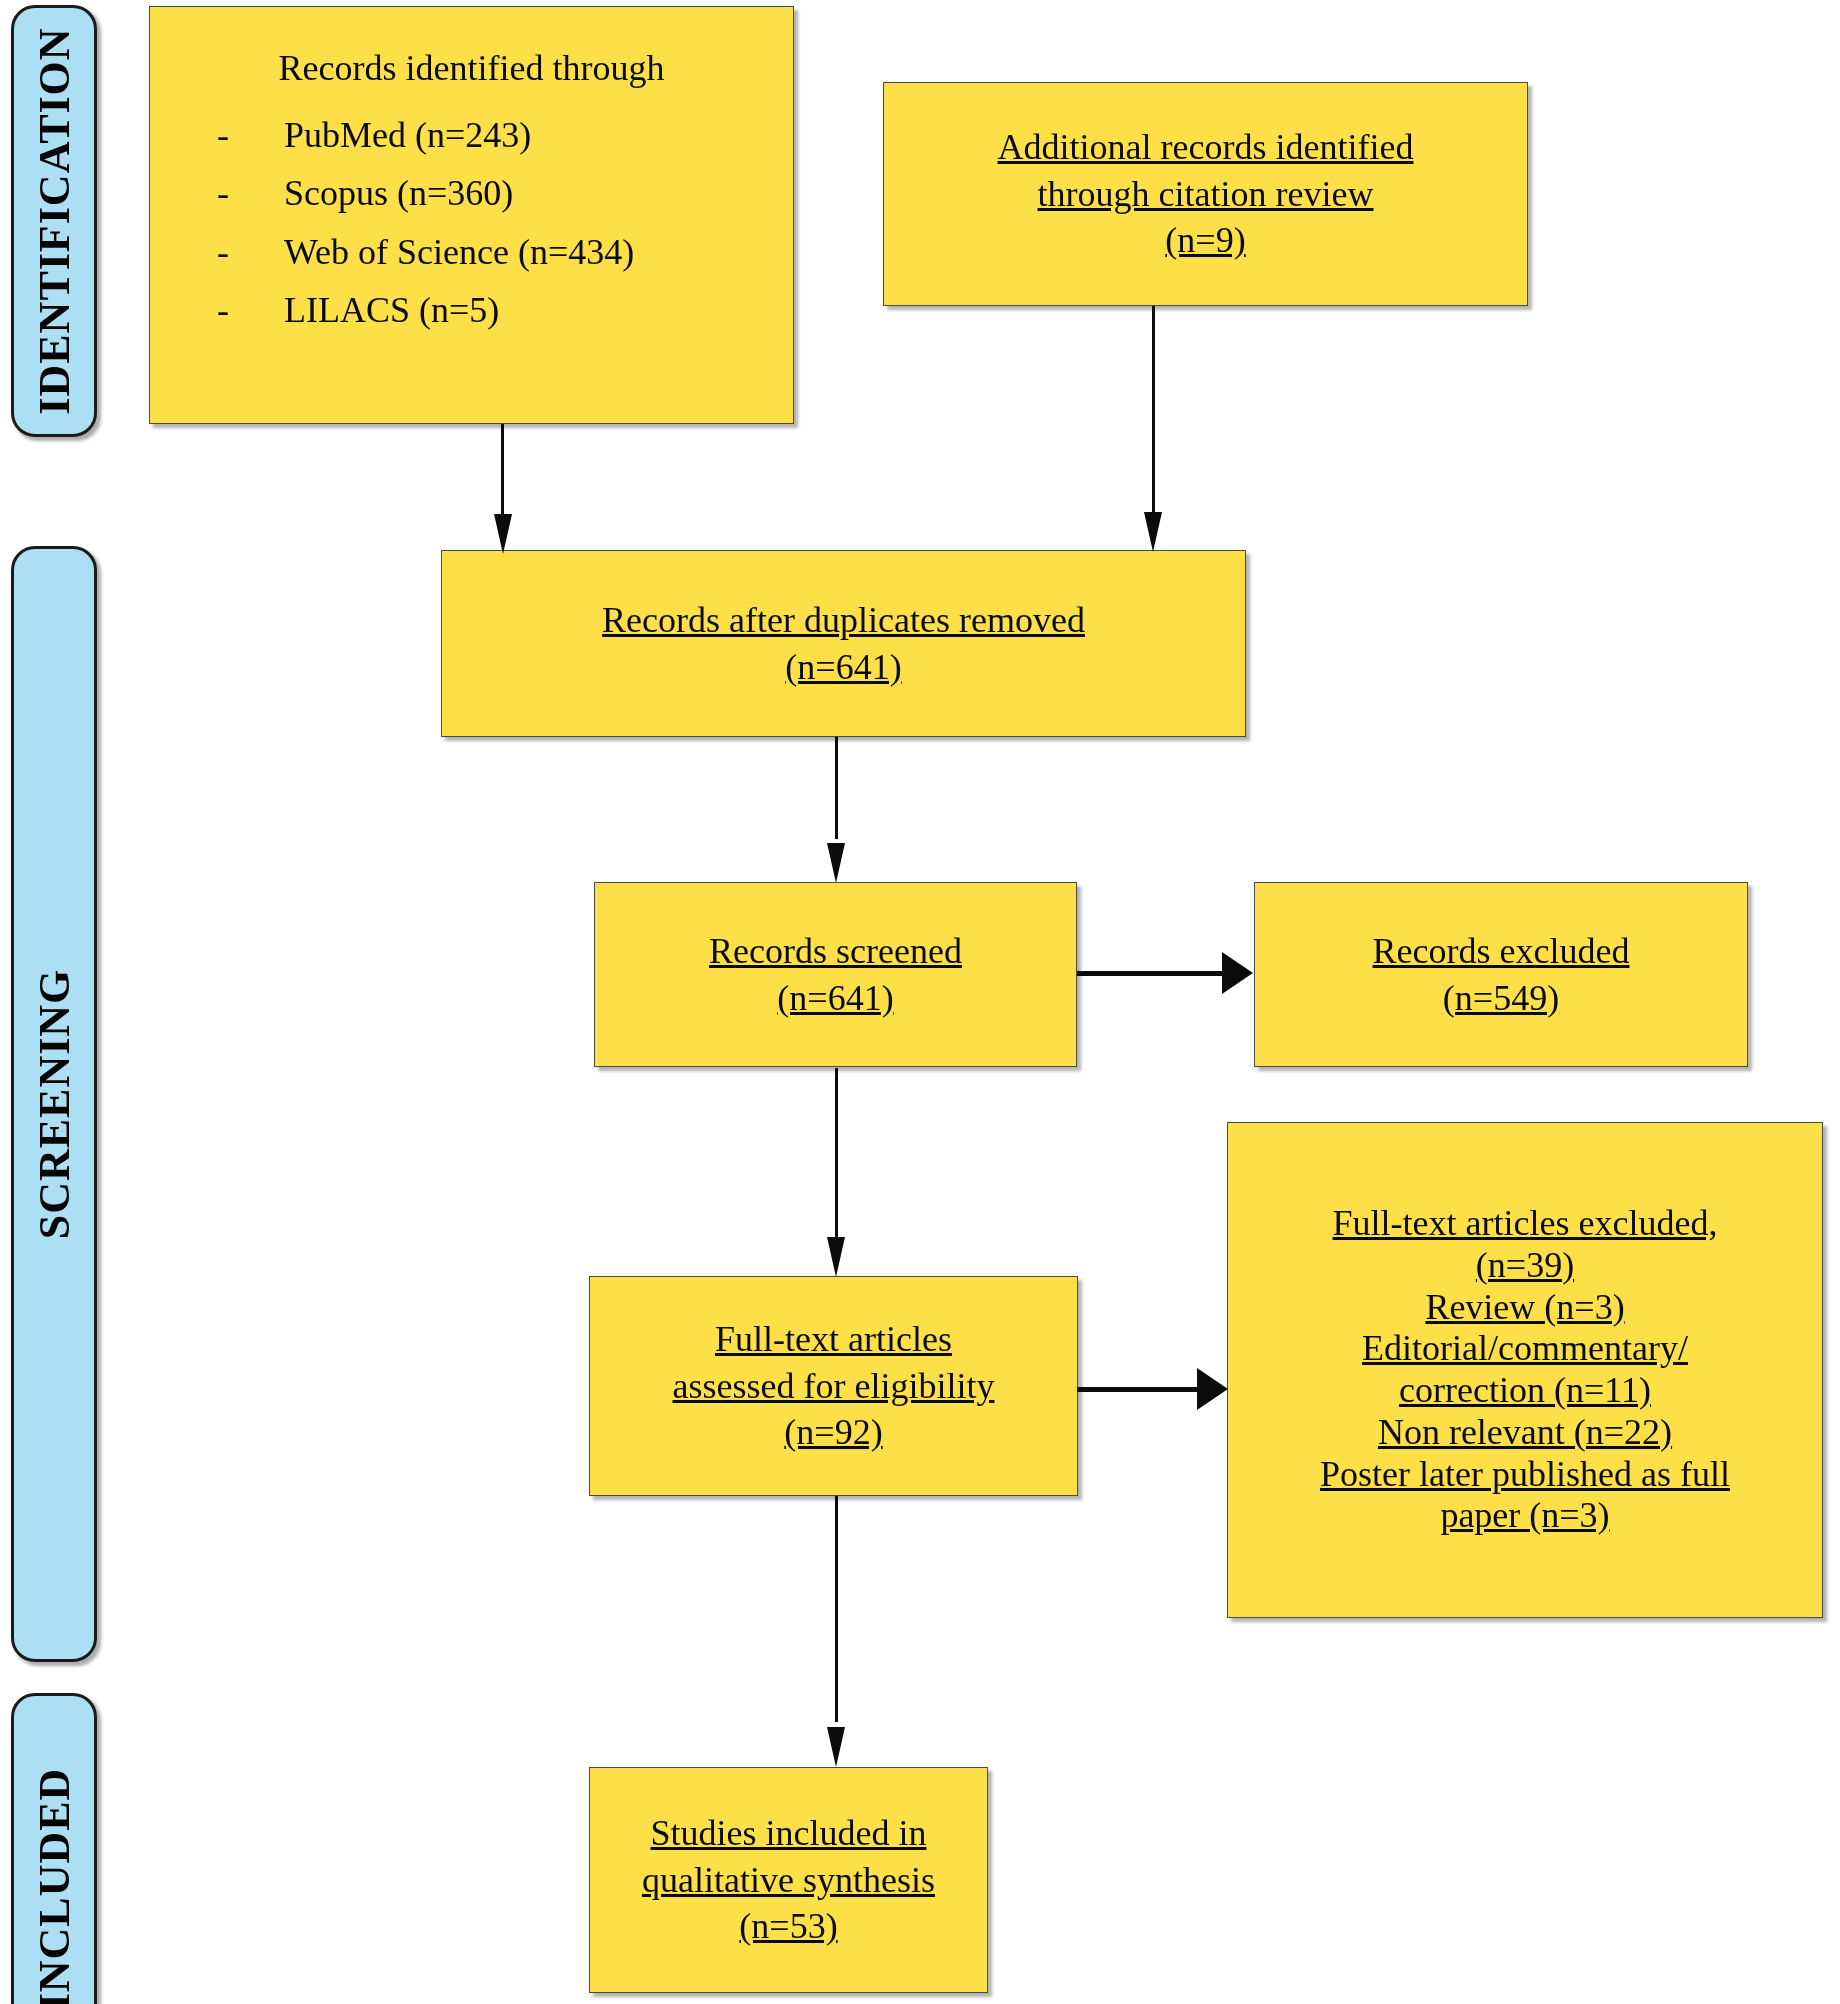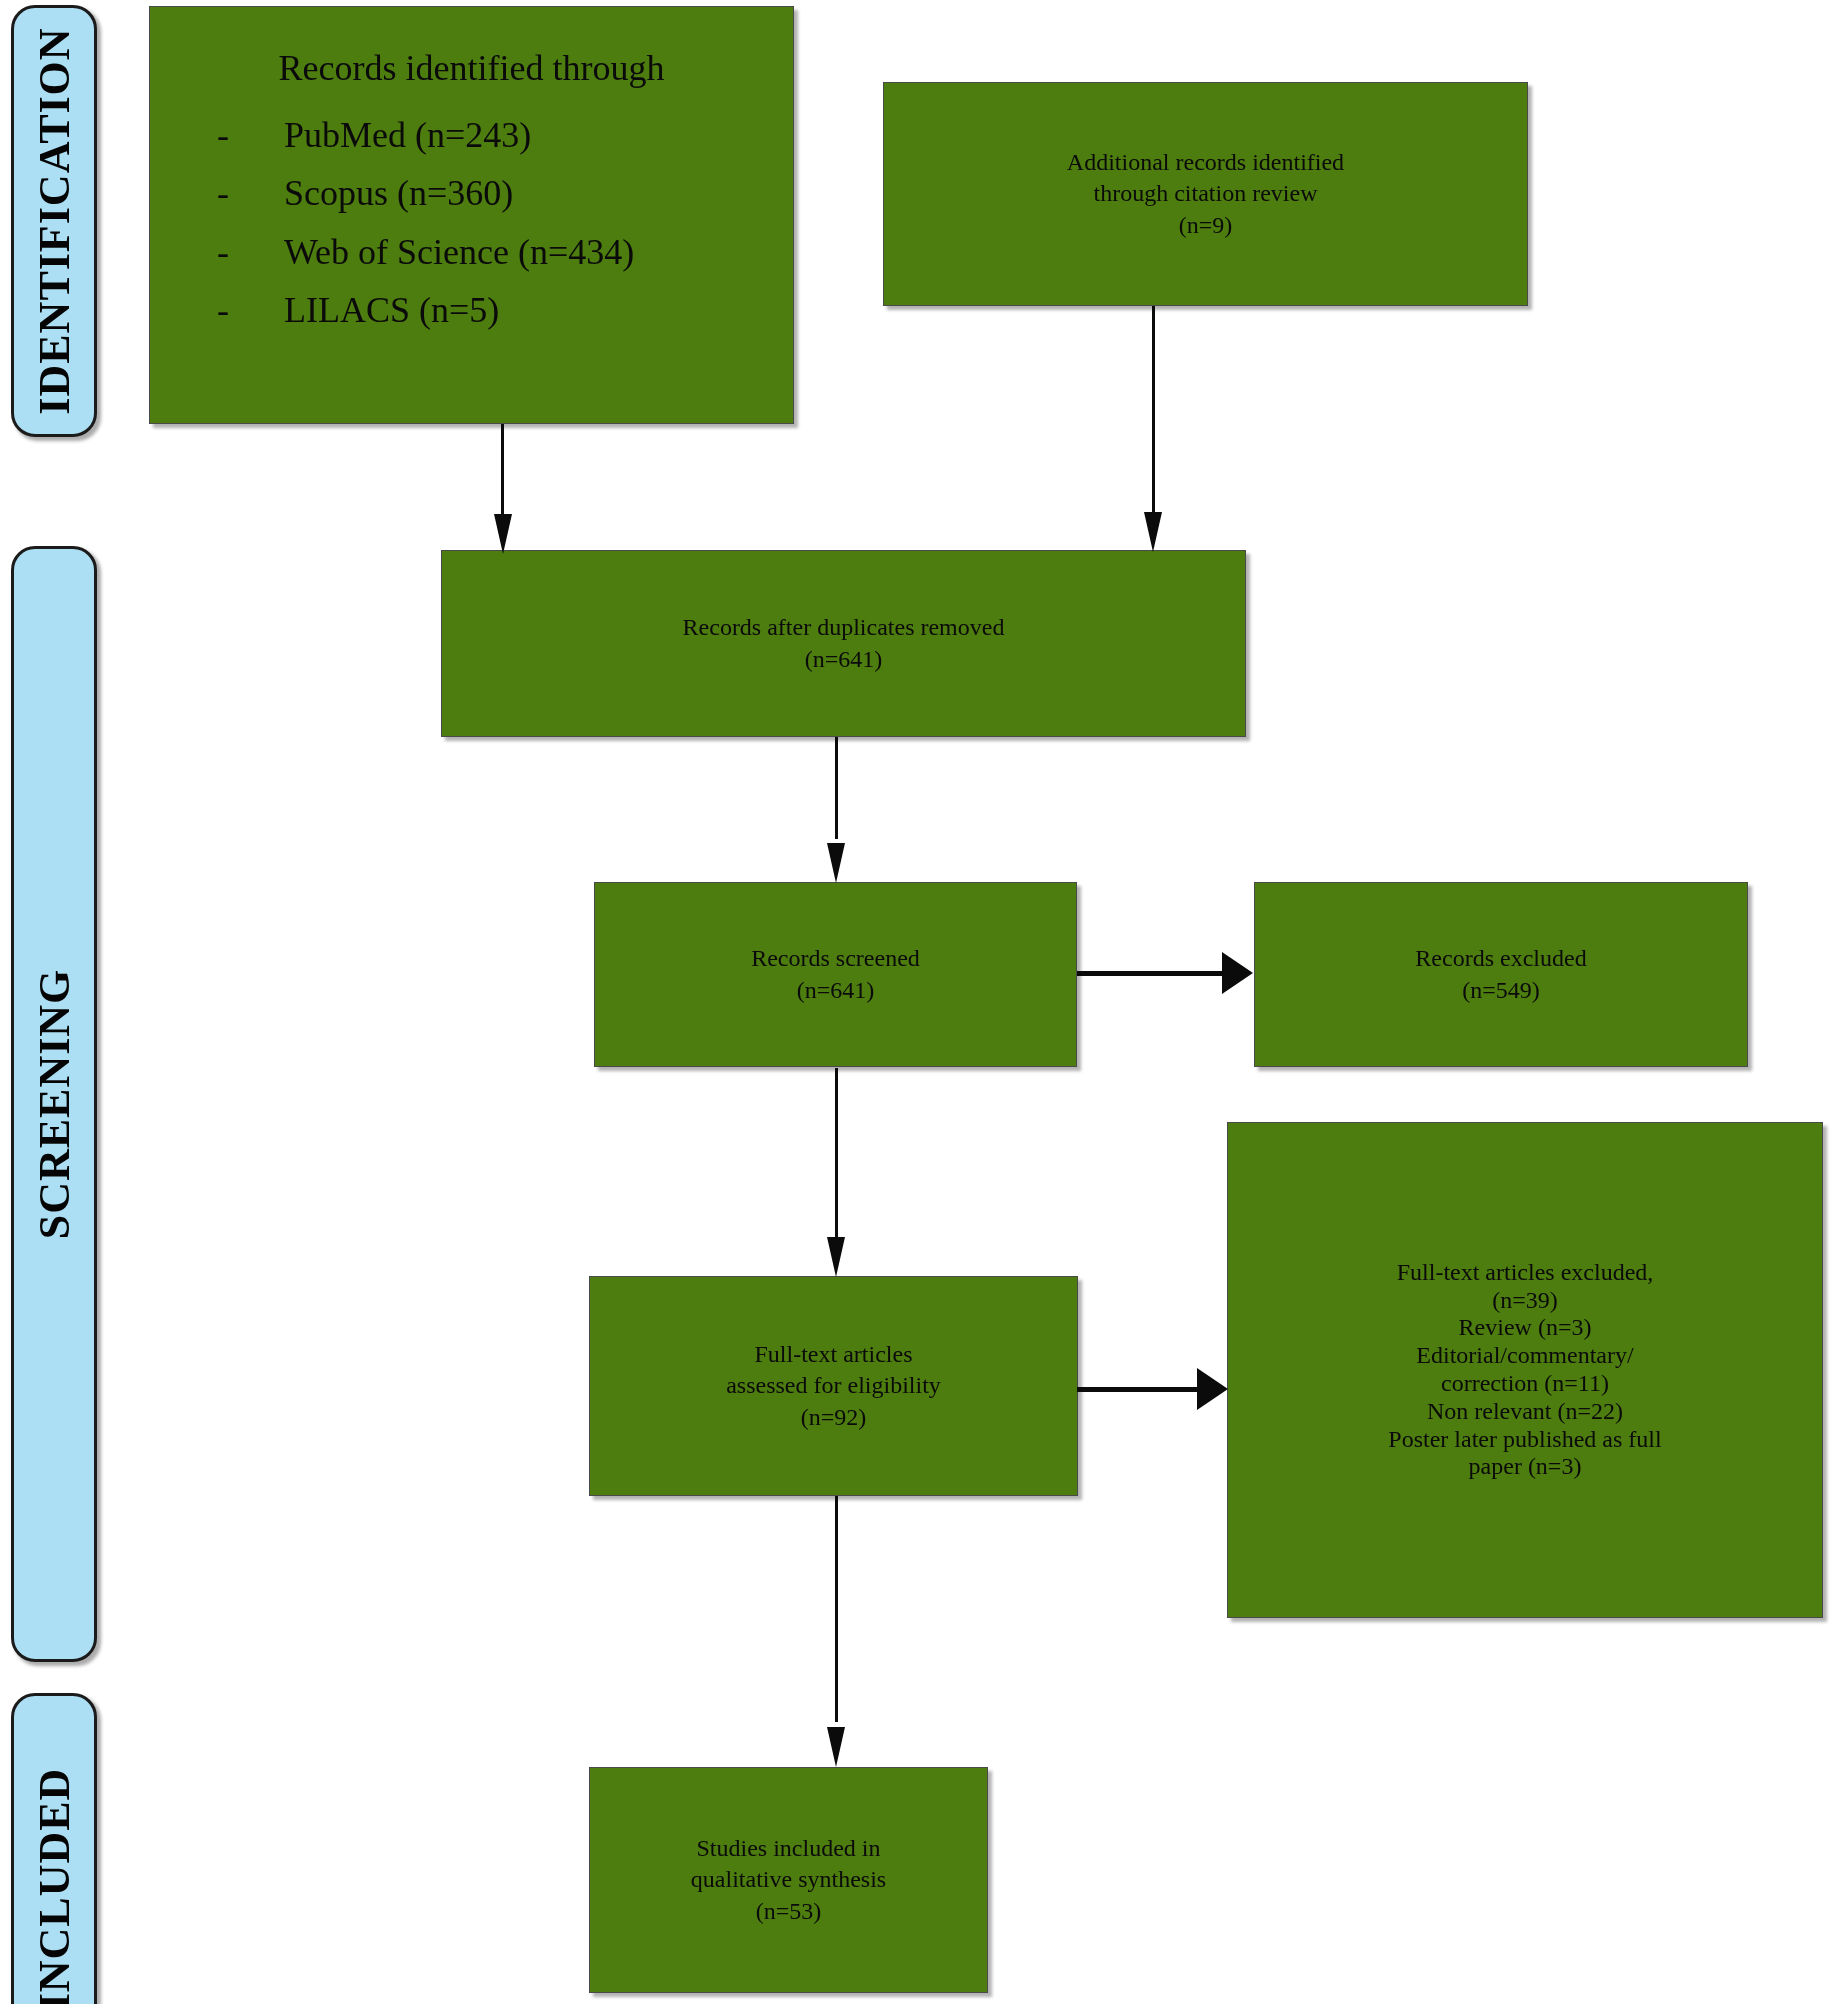--- a/index.html
+++ b/index.html
@@ -35,35 +35,36 @@
     font-family: "Liberation Serif", "DejaVu Serif", serif;
     font-weight: bold;
     font-size: 44px;
     letter-spacing: 1px;
     color: #050505;
   }
 
   
   .pbox {
     position: absolute;
-    background: #4d7c0f;
+    background: #fde047;
     border: 1.5px solid #4a4a4a;
     box-sizing: border-box;
     box-shadow: 3.6px 3.6px 3.1px rgba(0,0,0,0.30);
     display: flex;
     flex-direction: column;
     align-items: center;
     justify-content: center;
     color: #0a0a0a;
   }
   .pbox .line {
     text-align: center;
-    font-size: 24px;
+    font-size: 36px;
     line-height: 1.30;
     white-space: nowrap;
+    text-decoration: underline;
   }
   .pbox.tight .line { line-height: 1.16; }
 
   
   .box-head {
     text-align: center;
     font-size: 36px;
     line-height: 1.32;
   }
   .bullets {

